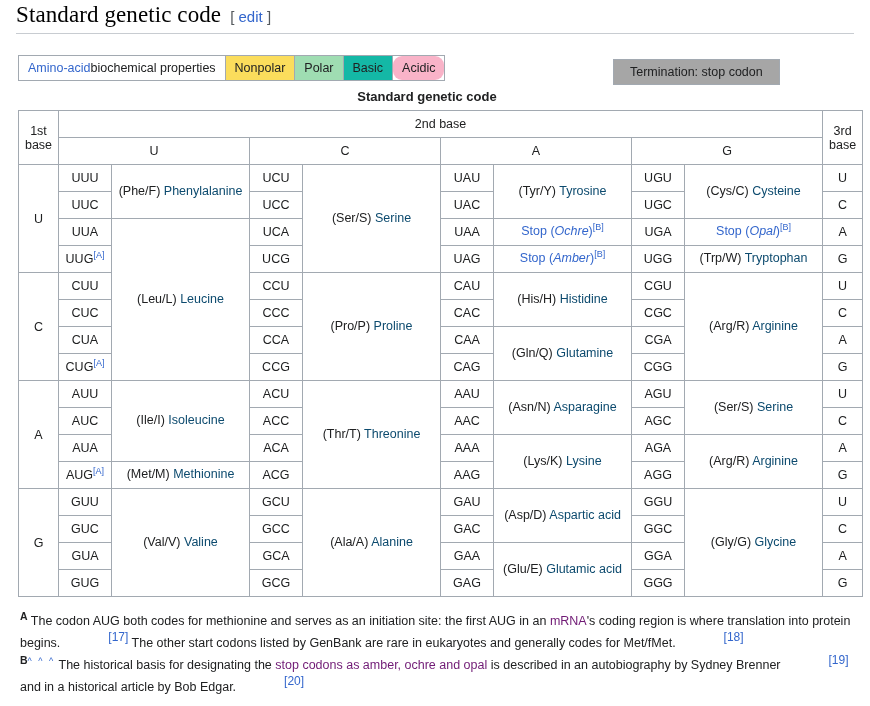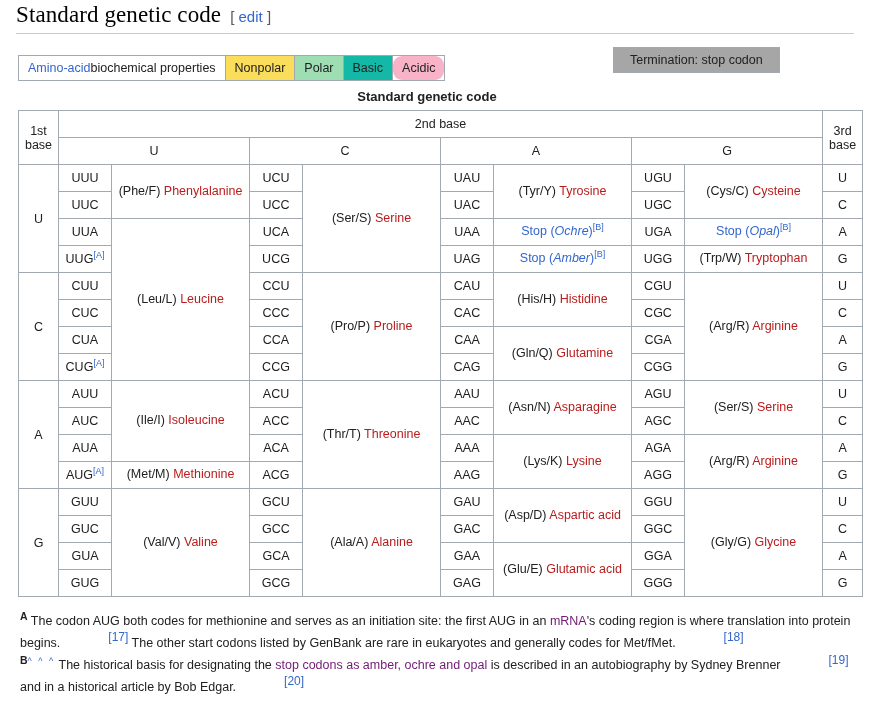--- a/index.html
+++ b/index.html
@@ -57,21 +57,21 @@
     padding:0 9px;
     border-right:1px solid #a2a9b1;
     box-sizing:border-box;
     white-space:nowrap;
   }
   .legend .cell:last-child{border-right:0;}
   .legend .lbl{background:#fff;}
   .legend .lbl a{color:#3366cc;text-decoration:none;}
   .term{
     position:absolute;
-    left:597px;top:0;
+    left:597px;top:12px;
     height:20px;
     box-sizing:border-box;
     display:flex;align-items:center;justify-content:center;
     padding:12px 16px;
     border:1px solid #a2a9b1;
     font-size:12.5px;
     white-space:nowrap;
   }
 
   
@@ -120,21 +120,21 @@
     font-size:12.5px;
     white-space:nowrap;
   }
   td.aa{
     text-align:left;
     padding-left:9px;
     padding-right:4px;
     font-size:12.5px;
     line-height:1.25;
   }
-  td.aa .nm{color:#b91c1c;}
+  td.aa .nm{color:#0c4a6e;}
   td.aa .it{font-style:italic;}
   .np{background:#fbdd5c;}
   .po{background:#9fddb2;}
   .ba{background:#14b8a6;}
   .ac{background:#f9b3c8;border-radius:9px;}
   .st{background:#a6a6a6;}
   .stop-txt{color:#3366cc;}
   sup.ref{
     font-size:12px;
     vertical-align:super;

